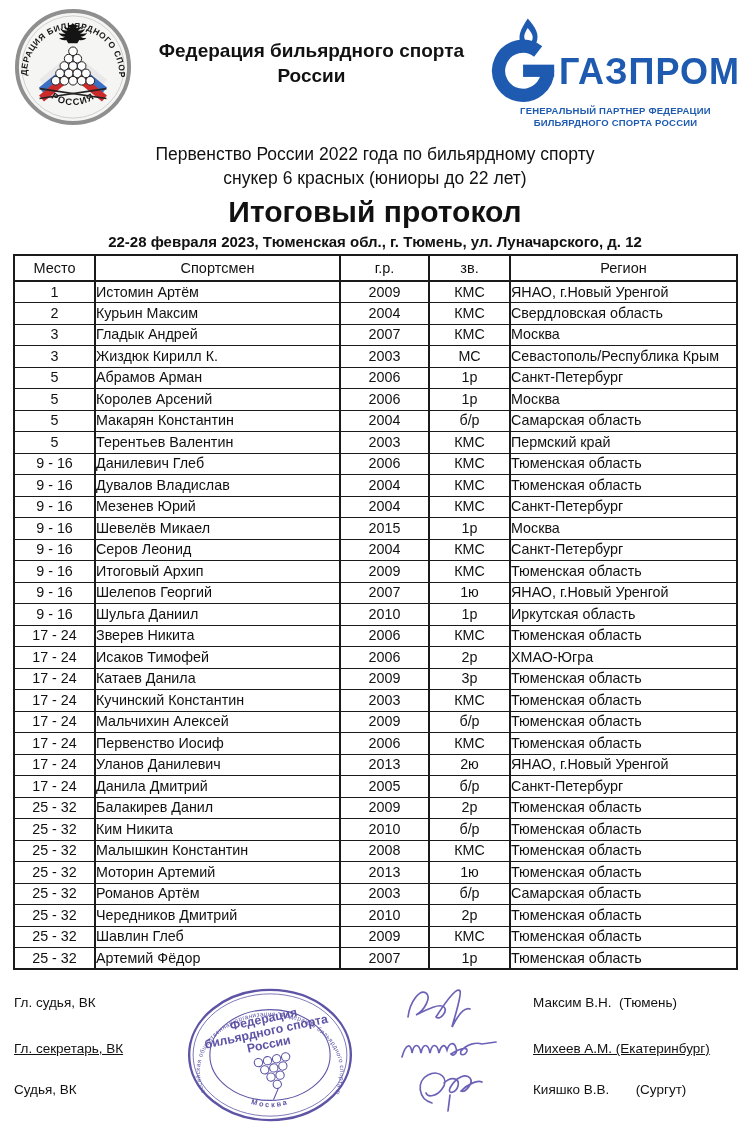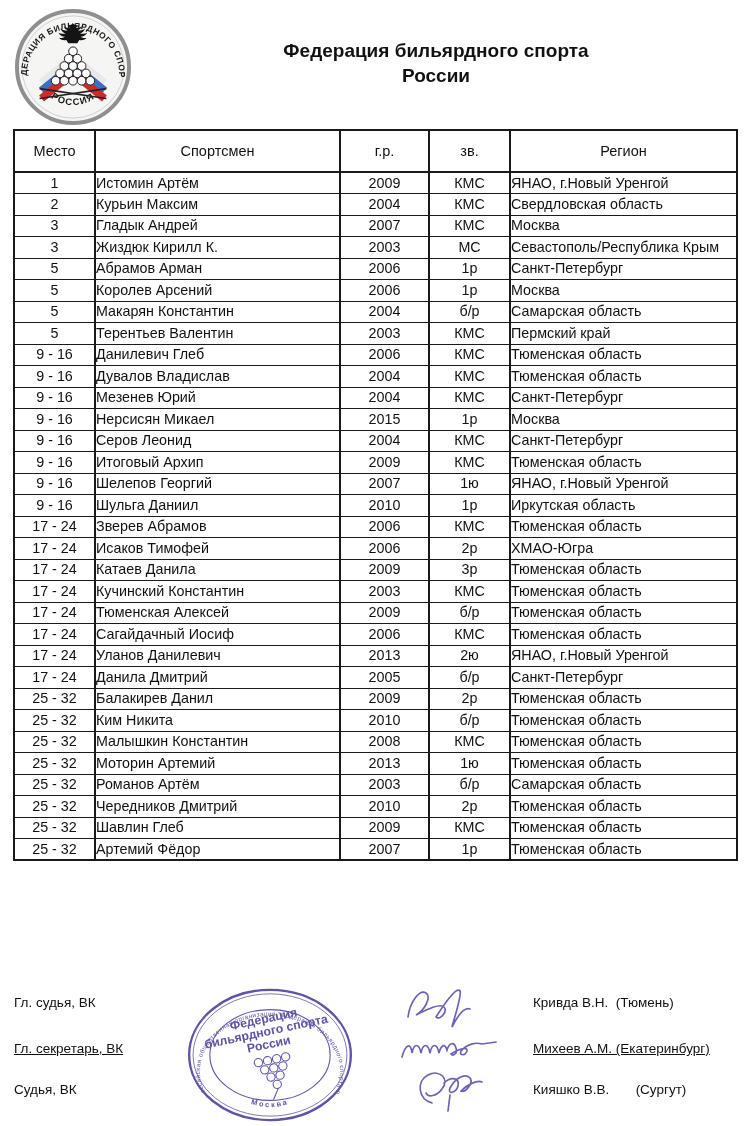--- a/index.html
+++ b/index.html
@@ -22,21 +22,21 @@
   .gaz-word{color:var(--gazprom_blue);font-weight:bold;font-size:36px;letter-spacing:1px;margin-left:2px;margin-top:26px;}
   .gaz-sub{color:var(--gazprom_blue);font-weight:bold;font-size:9.5px;line-height:12px;text-align:center;letter-spacing:.2px;margin-top:3px;}
   
   .event{text-align:center;margin-top:16px;}
   .ev-line{font-size:17.5px;line-height:24px;}
   .protocol-title{font-size:30px;font-weight:bold;margin:5px 0 3px 0;line-height:34px;}
   .venue{font-size:15px;font-weight:bold;line-height:19px;}
   
   table.results{border-collapse:collapse;table-layout:fixed;width:723px;margin:3px 0 0 13px;
     border:2px solid #1a1a1a;}
-  table.results th{border:2px solid #1a1a1a;font-weight:normal;font-size:14.5px;height:24px;padding:12px;}
+  table.results th{border:2px solid #1a1a1a;font-weight:normal;font-size:14.5px;height:24px;padding:4px;}
   table.results td{border:2px solid #1a1a1a;border-top-width:1.5px;border-bottom-width:1.5px;
     font-size:14.3px;height:21.5px;line-height:15px;padding:0;white-space:nowrap;overflow:hidden;}
   td.c0,td.c2,td.c3{text-align:center;}
   td.c1,td.c4{text-align:left;padding-left:9px;}
   
   .ftr{position:absolute;left:0;top:985px;width:750px;height:141px;padding-left:28px;}
   .role{position:absolute;left:14px;font-size:13.5px;}
   .signer-name{position:absolute;left:533px;font-size:13.5px;white-space:pre;}
   .r0{top:10px;} .r1{top:56px;text-decoration:underline;} .r2{top:97px;}
   .stamp-wrap{position:absolute;left:183px;top:0;}
@@ -97,22 +97,43 @@
         <line x1="26" y1="82" x2="94" y2="92"></line>
         <line x1="26" y1="92" x2="94" y2="82"></line>
       </g>
     </svg>
 
     <div class="org-title">
       <div>Федерация бильярдного спорта</div>
       <div>России</div>
     </div>
 
+    <div class="gazprom">
+      <div class="gaz-row">
+        <svg width="66" height="86" viewBox="0 0 70 88">
+          <path fill="var(--gazprom_blue)" d="M39 1 C31 13 28 20 32 28 C35 34 45 34 48 27 C52 18 47 10 39 1 Z"></path>
+          <path fill="#ffffff" d="M39 11 C35 17 34 21 37 25 C39 28 43 27 44 23 C45 19 43 16 39 11 Z"></path>
+          <path d="M50 36 A26 26 0 1 0 60 56" fill="none" stroke="var(--gazprom_blue)" stroke-width="14"></path>
+          <rect x="34" y="50" width="33" height="13" fill="var(--gazprom_blue)"></rect>
+        </svg>
+        <span class="gaz-word">ГАЗПРОМ</span>
+      </div>
+      <div class="gaz-sub">
+        <div>ГЕНЕРАЛЬНЫЙ ПАРТНЕР ФЕДЕРАЦИИ</div>
+        <div>БИЛЬЯРДНОГО СПОРТА РОССИИ</div>
+      </div>
+    </div>
   </div>
 
+  <div class="event">
+    <div class="ev-line">Первенство России 2022 года по бильярдному спорту</div>
+    <div class="ev-line">снукер 6 красных (юниоры до 22 лет)</div>
+    <div class="protocol-title">Итоговый протокол</div>
+    <div class="venue">22-28 февраля 2023, Тюменская обл., г. Тюмень, ул. Луначарского, д. 12</div>
+  </div>
 
   <table class="results">
     <colgroup>
       <col style="width:81px">
         <col style="width:245px">
         <col style="width:89px">
         <col style="width:81px">
         <col style="width:227px">
     </colgroup>
     <thead>
@@ -197,21 +218,21 @@
         </tr>
         <tr>
           <td class="c0">9 - 16</td>
           <td class="c1">Мезенев Юрий</td>
           <td class="c2">2004</td>
           <td class="c3">КМС</td>
           <td class="c4">Санкт-Петербург</td>
         </tr>
         <tr>
           <td class="c0">9 - 16</td>
-          <td class="c1">Нерсисян Микаел</td>
+          <td class="c1">Шевелёв Микаел</td>
           <td class="c2">2015</td>
           <td class="c3">1р</td>
           <td class="c4">Москва</td>
         </tr>
         <tr>
           <td class="c0">9 - 16</td>
           <td class="c1">Серов Леонид</td>
           <td class="c2">2004</td>
           <td class="c3">КМС</td>
           <td class="c4">Санкт-Петербург</td>
@@ -232,21 +253,21 @@
         </tr>
         <tr>
           <td class="c0">9 - 16</td>
           <td class="c1">Шульга Даниил</td>
           <td class="c2">2010</td>
           <td class="c3">1р</td>
           <td class="c4">Иркутская область</td>
         </tr>
         <tr>
           <td class="c0">17 - 24</td>
-          <td class="c1">Зверев Абрамов</td>
+          <td class="c1">Зверев Никита</td>
           <td class="c2">2006</td>
           <td class="c3">КМС</td>
           <td class="c4">Тюменская область</td>
         </tr>
         <tr>
           <td class="c0">17 - 24</td>
           <td class="c1">Исаков Тимофей</td>
           <td class="c2">2006</td>
           <td class="c3">2р</td>
           <td class="c4">ХМАО-Югра</td>
@@ -260,28 +281,28 @@
         </tr>
         <tr>
           <td class="c0">17 - 24</td>
           <td class="c1">Кучинский Константин</td>
           <td class="c2">2003</td>
           <td class="c3">КМС</td>
           <td class="c4">Тюменская область</td>
         </tr>
         <tr>
           <td class="c0">17 - 24</td>
-          <td class="c1">Тюменская Алексей</td>
+          <td class="c1">Мальчихин Алексей</td>
           <td class="c2">2009</td>
           <td class="c3">б/р</td>
           <td class="c4">Тюменская область</td>
         </tr>
         <tr>
           <td class="c0">17 - 24</td>
-          <td class="c1">Сагайдачный Иосиф</td>
+          <td class="c1">Первенство Иосиф</td>
           <td class="c2">2006</td>
           <td class="c3">КМС</td>
           <td class="c4">Тюменская область</td>
         </tr>
         <tr>
           <td class="c0">17 - 24</td>
           <td class="c1">Уланов Данилевич</td>
           <td class="c2">2013</td>
           <td class="c3">2ю</td>
           <td class="c4">ЯНАО, г.Новый Уренгой</td>
@@ -350,21 +371,21 @@
           <td class="c4">Тюменская область</td>
         </tr>
       </tbody>
   </table>
 
   <div class="ftr">
     <div class="role r0">Гл. судья, ВК</div>
     <div class="role r1">Гл. секретарь, ВК</div>
     <div class="role r2">Судья, ВК</div>
 
-    <div class="signer-name r0">Кривда В.Н.  (Тюмень)</div>
+    <div class="signer-name r0">Максим В.Н.  (Тюмень)</div>
     <div class="signer-name r1">Михеев А.М. (Екатеринбург)</div>
     <div class="signer-name r2">Кияшко В.В.       (Сургут)</div>
 
     <svg class="sig sig1" width="105" height="44" viewBox="0 0 105 44">
       <path d="M8 32 C10 16 20 4 26 8 C32 12 24 26 16 30 C28 24 40 18 44 22 C48 26 40 36 36 32 C50 10 58 2 60 6 C62 10 54 34 52 42 C58 30 64 22 70 24"></path>
     </svg>
     <svg class="sig sig2" width="108" height="36" viewBox="0 0 108 36">
       <path d="M4 28 C8 14 13 14 14 24 C16 14 21 14 23 24 C25 14 30 14 32 24 C34 14 39 14 41 24 C43 16 47 14 49 21 C51 14 56 12 58 19 C60 24 55 28 53 25 C60 20 70 17 69 22 C67 27 61 27 63 22 C69 15 78 13 84 15 L98 13"></path>
     </svg>
     <svg class="sig sig3" width="100" height="50" viewBox="0 0 100 50">

